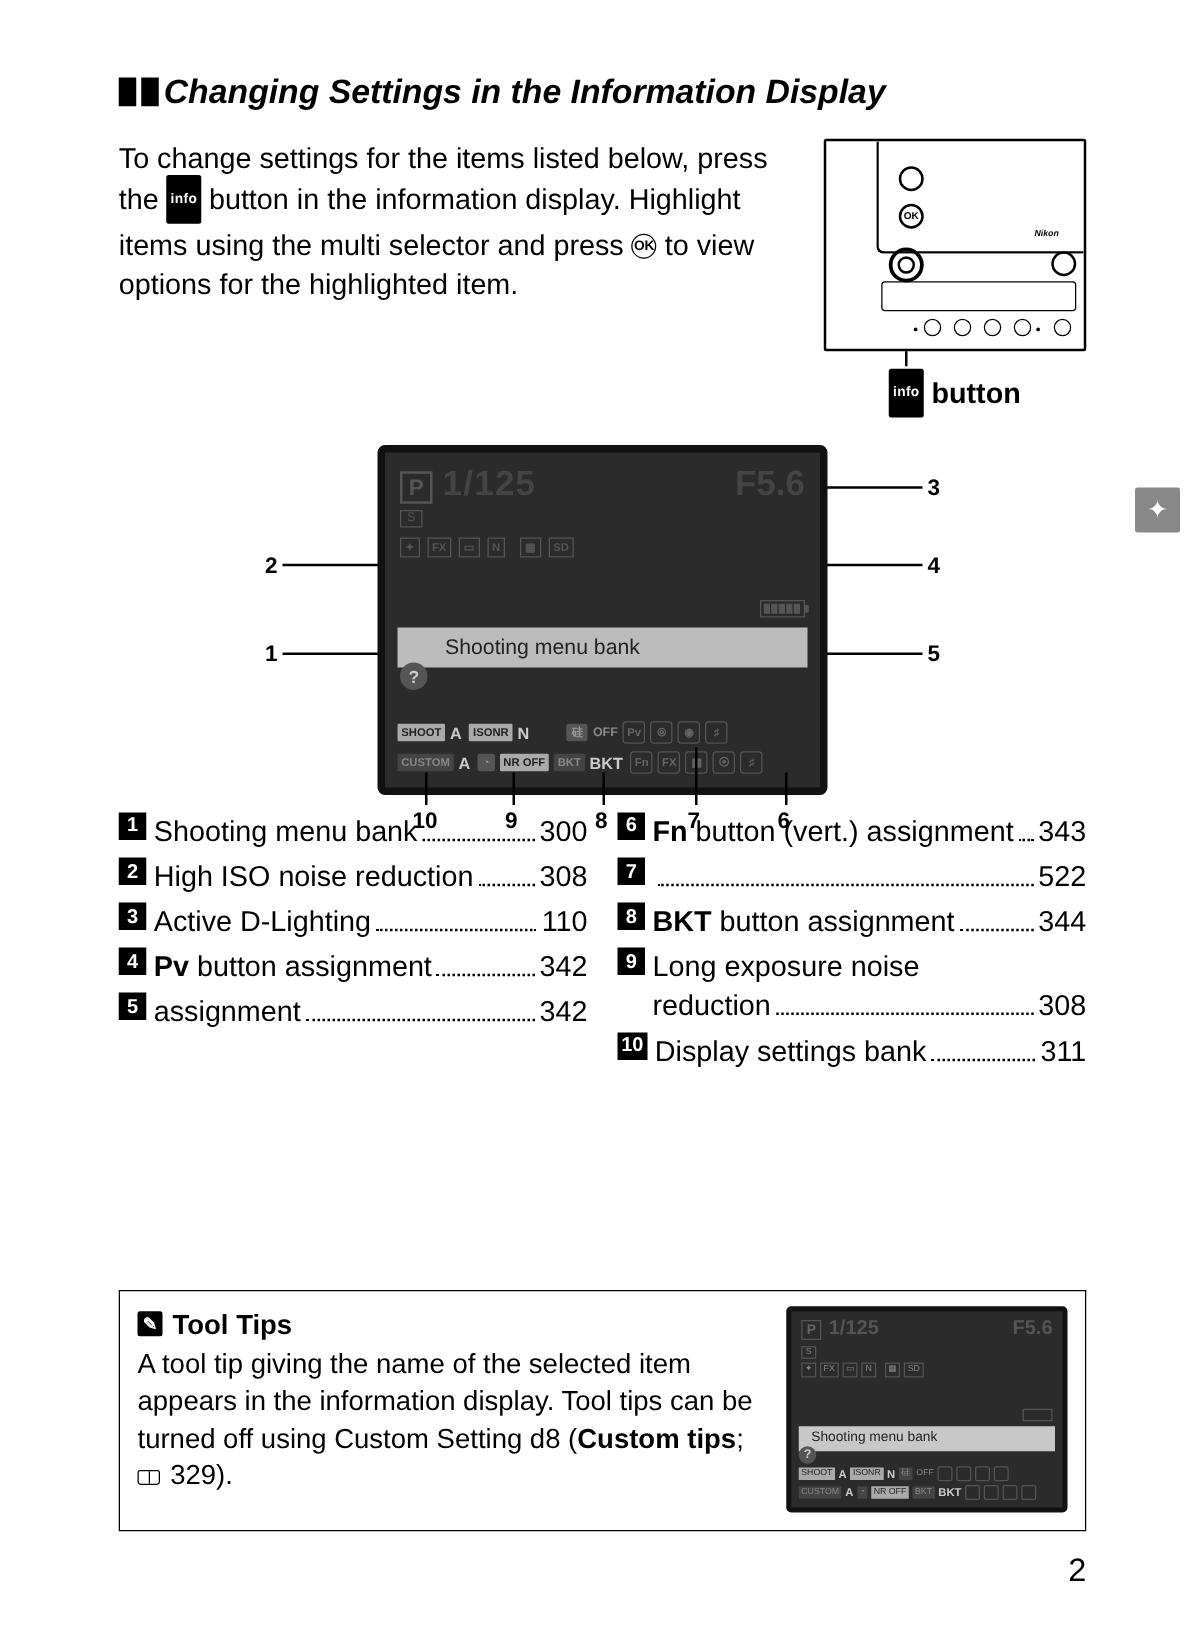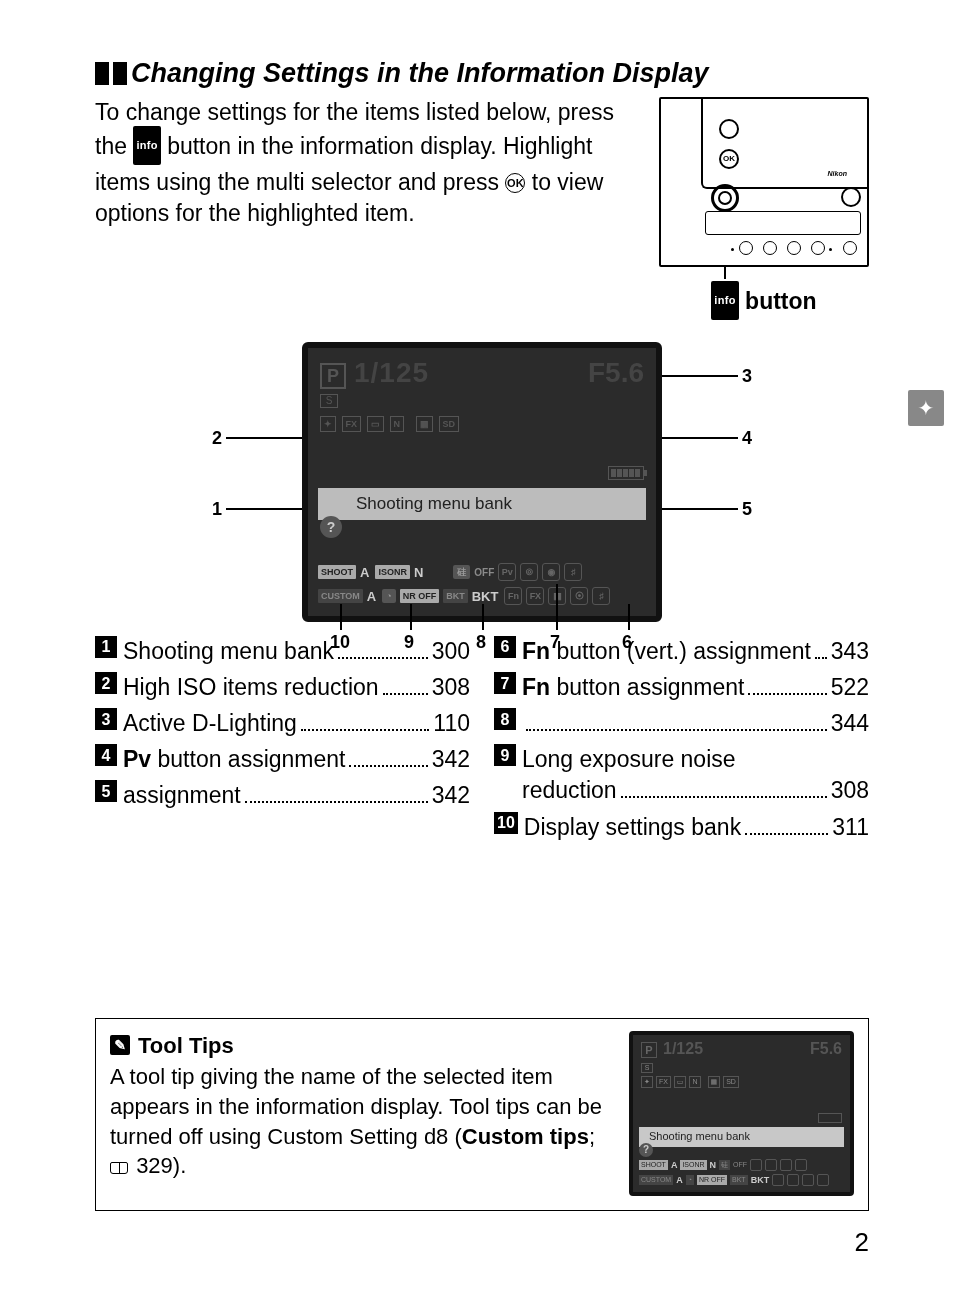--- a/index.html
+++ b/index.html
@@ -15,21 +15,21 @@
   }
   .page {
     padding: 55px 85px 30px 95px;
     position: relative;
     min-height: 1290px;
   }
   .heading {
     font-style: italic;
     font-weight: 700;
     font-size: 27px;
-    margin-bottom: 6px;
+    margin-bottom: 20px;
     display: flex;
     align-items: center;
     gap: 6px;
   }
   .heading .sq {
     display: inline-block;
     width: 14px; height: 23px; background: #000;
     margin-right: -2px;
   }
   .intro-row { display: flex; gap: 18px; }
@@ -329,21 +329,21 @@
               <span class="label">Shooting menu bank</span>
               <span class="dots"></span>
               <span class="pg">300</span>
             </div>
           </div>
         </div>
         <div class="li">
           <div class="numbox">2</div>
           <div class="entry">
             <div class="eline">
-              <span class="label">High ISO items reduction</span>
+              <span class="label">High ISO noise reduction</span>
               <span class="dots"></span>
               <span class="pg">308</span>
             </div>
           </div>
         </div>
         <div class="li">
           <div class="numbox">3</div>
           <div class="entry">
             <div class="eline">
               <span class="label">Active D-Lighting</span>
@@ -381,30 +381,30 @@
               <span class="label"><span class="bold">Fn</span> button (vert.) assignment</span>
               <span class="dots"></span>
               <span class="pg">343</span>
             </div>
           </div>
         </div>
         <div class="li">
           <div class="numbox">7</div>
           <div class="entry">
             <div class="eline">
-              <span class="label"><span class="bold">Fn</span> button assignment</span>
               <span class="dots"></span>
               <span class="pg">522</span>
             </div>
           </div>
         </div>
         <div class="li">
           <div class="numbox">8</div>
           <div class="entry">
             <div class="eline">
+              <span class="label"><span class="bold">BKT</span> button assignment</span>
               <span class="dots"></span>
               <span class="pg">344</span>
             </div>
           </div>
         </div>
         <div class="li">
           <div class="numbox">9</div>
           <div class="entry">
             <div class="eline">
               <span class="label">Long exposure noise</span>

